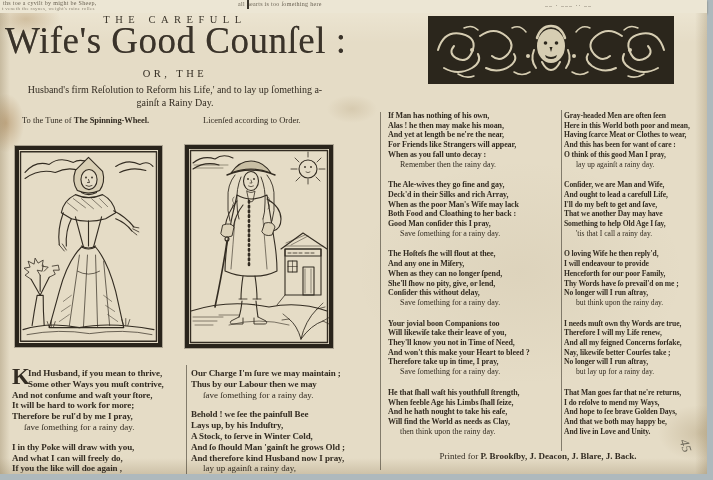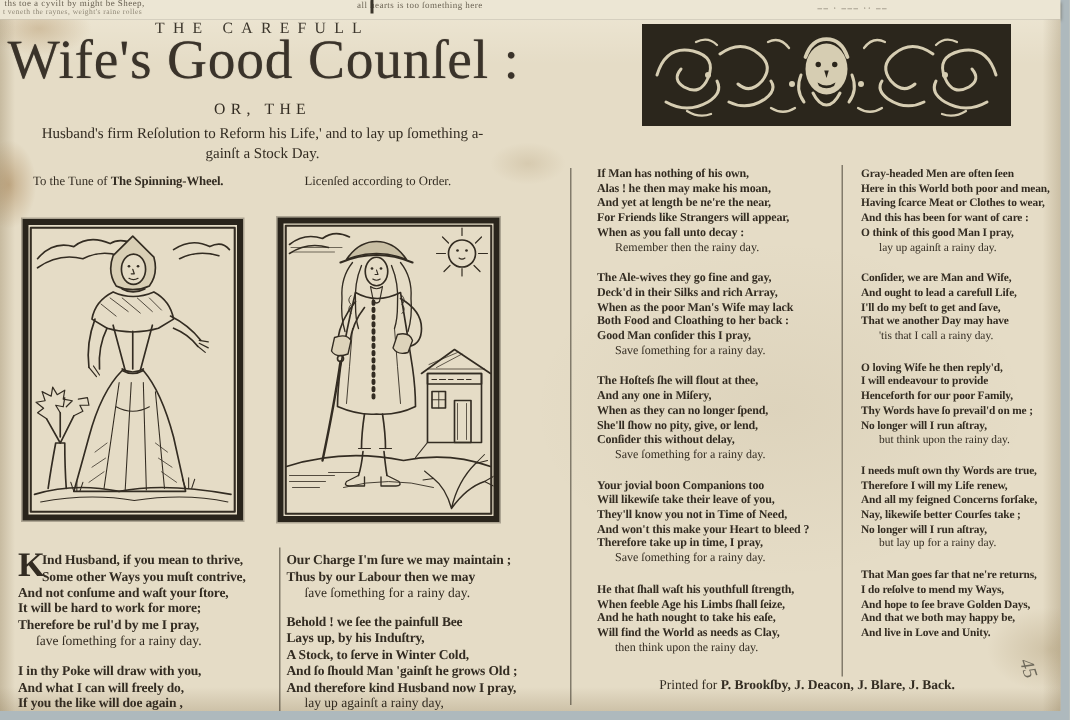--- a/index.html
+++ b/index.html
@@ -42,21 +42,21 @@
   .ornament{left:428px;top:3px;width:246px;height:68px;}
   .cut{position:absolute;border:4px solid #29241b;background:#e5dcc6;box-shadow:0 0 0 1px rgba(41,36,27,.3);}
   .cutL{left:15px;top:133px;width:139px;height:193px;}
   .cutR{left:185px;top:132px;width:140px;height:195px;}
   .col{position:absolute;font-size:9px;line-height:10.8px;}
   .col .vline{white-space:nowrap;font-weight:bold;letter-spacing:-.1px;}
   .col .vline.refrain{font-weight:normal;letter-spacing:0;padding-left:12px;}
   .col .stanza{margin-bottom:9px;}
   .col1{left:12px;top:355px;width:174px;}
   .col2{left:191px;top:355px;width:182px;}
-  .col3,.col4{font-size:8px;line-height:9.7px;margin-left:10px;}
+  .col3,.col4{font-size:8px;line-height:9.7px;}
   .col3 .stanza,.col4 .stanza{margin-bottom:11px;}
   .col3{left:388px;top:98px;width:172px;}
   .col4{left:564px;top:98px;width:149px;}
   .col4{font-size:7.6px;}
   .dropcap{position:absolute;left:0;top:-2px;font-size:23px;line-height:22px;font-weight:bold;color:#332c22;}
   .col1 div.stanza:first-of-type .vline:nth-child(1),
   .col1 div.stanza:first-of-type .vline:nth-child(2){padding-left:16px;}
   .rule{position:absolute;width:1px;background:rgba(50,44,32,.55);}
   .r1{left:186px;top:352px;height:109px;}
   .r2{left:380px;top:99px;height:358px;}
@@ -79,21 +79,21 @@
     <span class="frag f4">–– · ––– ·· ––</span>
     <span class="tick"></span>
   </div>
 
   <div class="paper">
 
     <div class="abs ctr kicker">THE CAREFULL</div>
     <div class="abs title">Wife's Good Counſel :</div>
     <div class="abs ctr orthe">OR, THE</div>
     <div class="abs ctr sub sub1">Husband's firm Reſolution to Reform his Life,' and to lay up ſomething a-</div>
-    <div class="abs ctr sub sub2">gainſt a Stock Day.</div>
+    <div class="abs ctr sub sub2">gainſt a Rainy Day.</div>
     <div class="abs tunerow tune"><span>To the Tune of </span><span class="bl">The Spinning-Wheel.</span></div>
     <div class="abs tunerow license">Licenſed according to Order.</div>
 
     <svg class="abs ornament" viewBox="0 0 246 68">
       <rect x="0" y="0" width="246" height="68" fill="#2b261c"></rect>
       <g stroke="#d6cdb2" fill="none" stroke-width="2" stroke-linecap="round">
         <path d="M10,34 q6,-20 24,-16 q16,4 10,18 q-5,12 -16,6 q-8,-5 -2,-12"></path>
         <path d="M16,52 q14,8 28,0 q10,-6 6,-14"></path>
         <path d="M52,20 q14,-10 26,0 q10,8 2,18 q-8,9 -16,2"></path>
         <path d="M58,52 q12,6 24,-2 q8,-6 4,-12"></path>
@@ -293,20 +293,21 @@
           <div class="vline">Having ſcarce Meat or Clothes to wear,</div>
           <div class="vline">And this has been for want of care :</div>
           <div class="vline">O think of this good Man I pray,</div>
           <div class="vline refrain">lay up againſt a rainy day.</div>
         </div>
         <div class="stanza">
           <div class="vline">Conſider, we are Man and Wife,</div>
           <div class="vline">And ought to lead a carefull Life,</div>
           <div class="vline">I'll do my beſt to get and ſave,</div>
           <div class="vline">That we another Day may have</div>
+          <div class="vline">Something to help Old Age I ſay,</div>
           <div class="vline refrain">'tis that I call a rainy day.</div>
         </div>
         <div class="stanza">
           <div class="vline">O loving Wife he then reply'd,</div>
           <div class="vline">I will endeavour to provide</div>
           <div class="vline">Henceforth for our poor Family,</div>
           <div class="vline">Thy Words have ſo prevail'd on me ;</div>
           <div class="vline">No longer will I run aſtray,</div>
           <div class="vline refrain">but think upon the rainy day.</div>
         </div>

